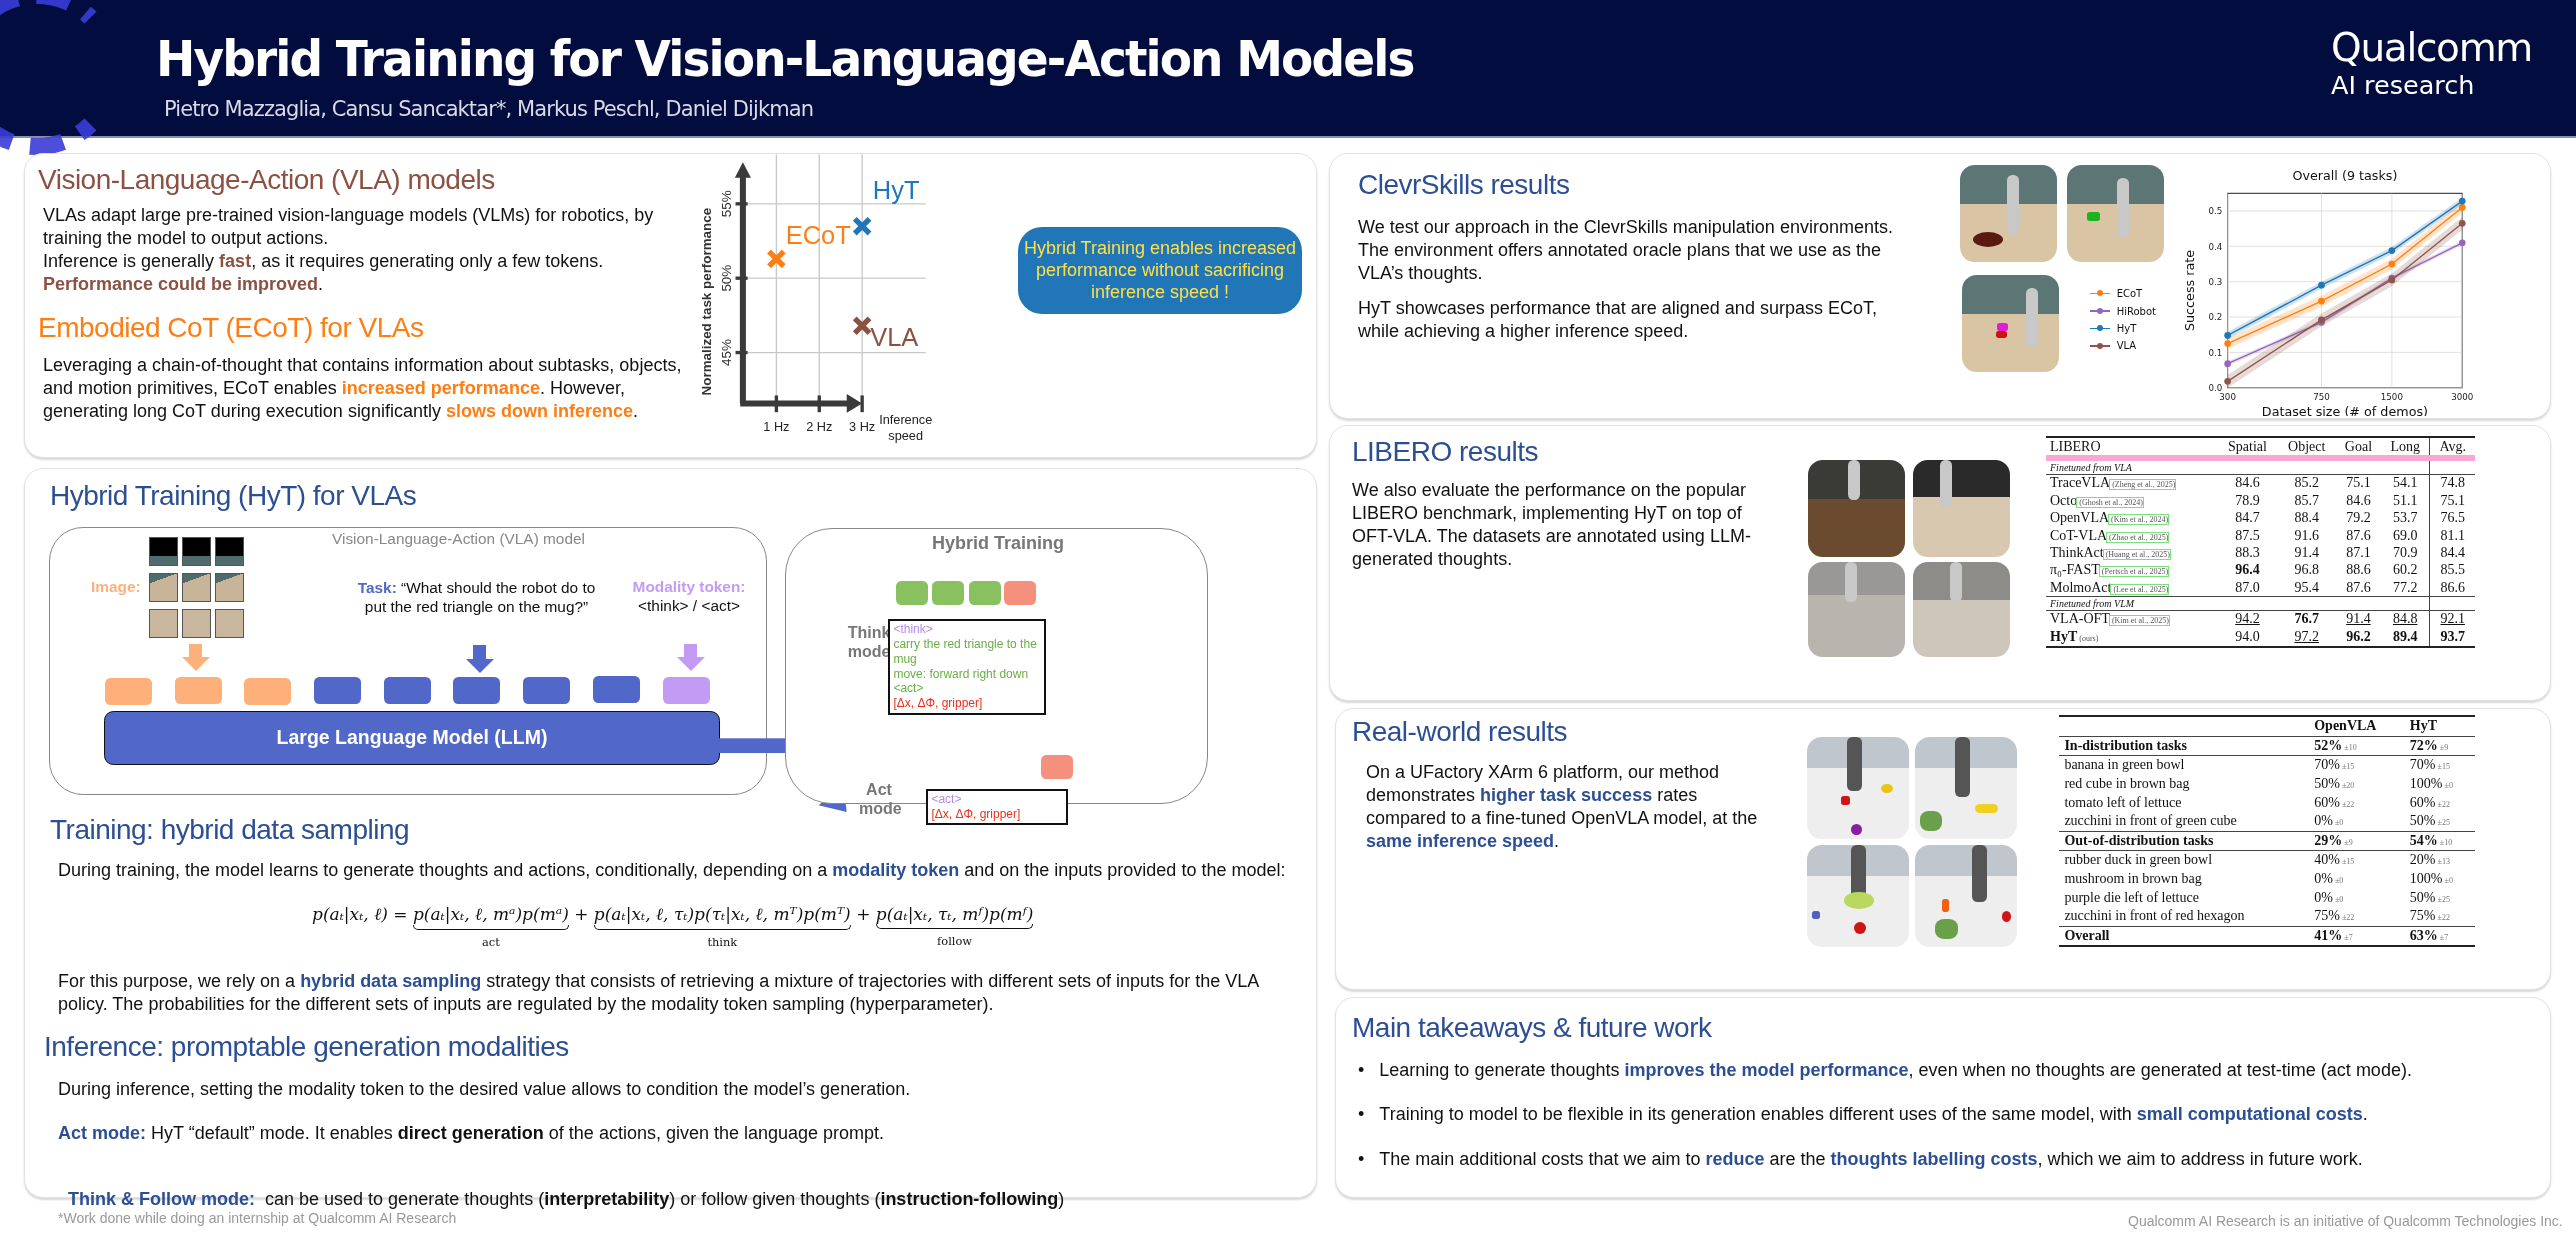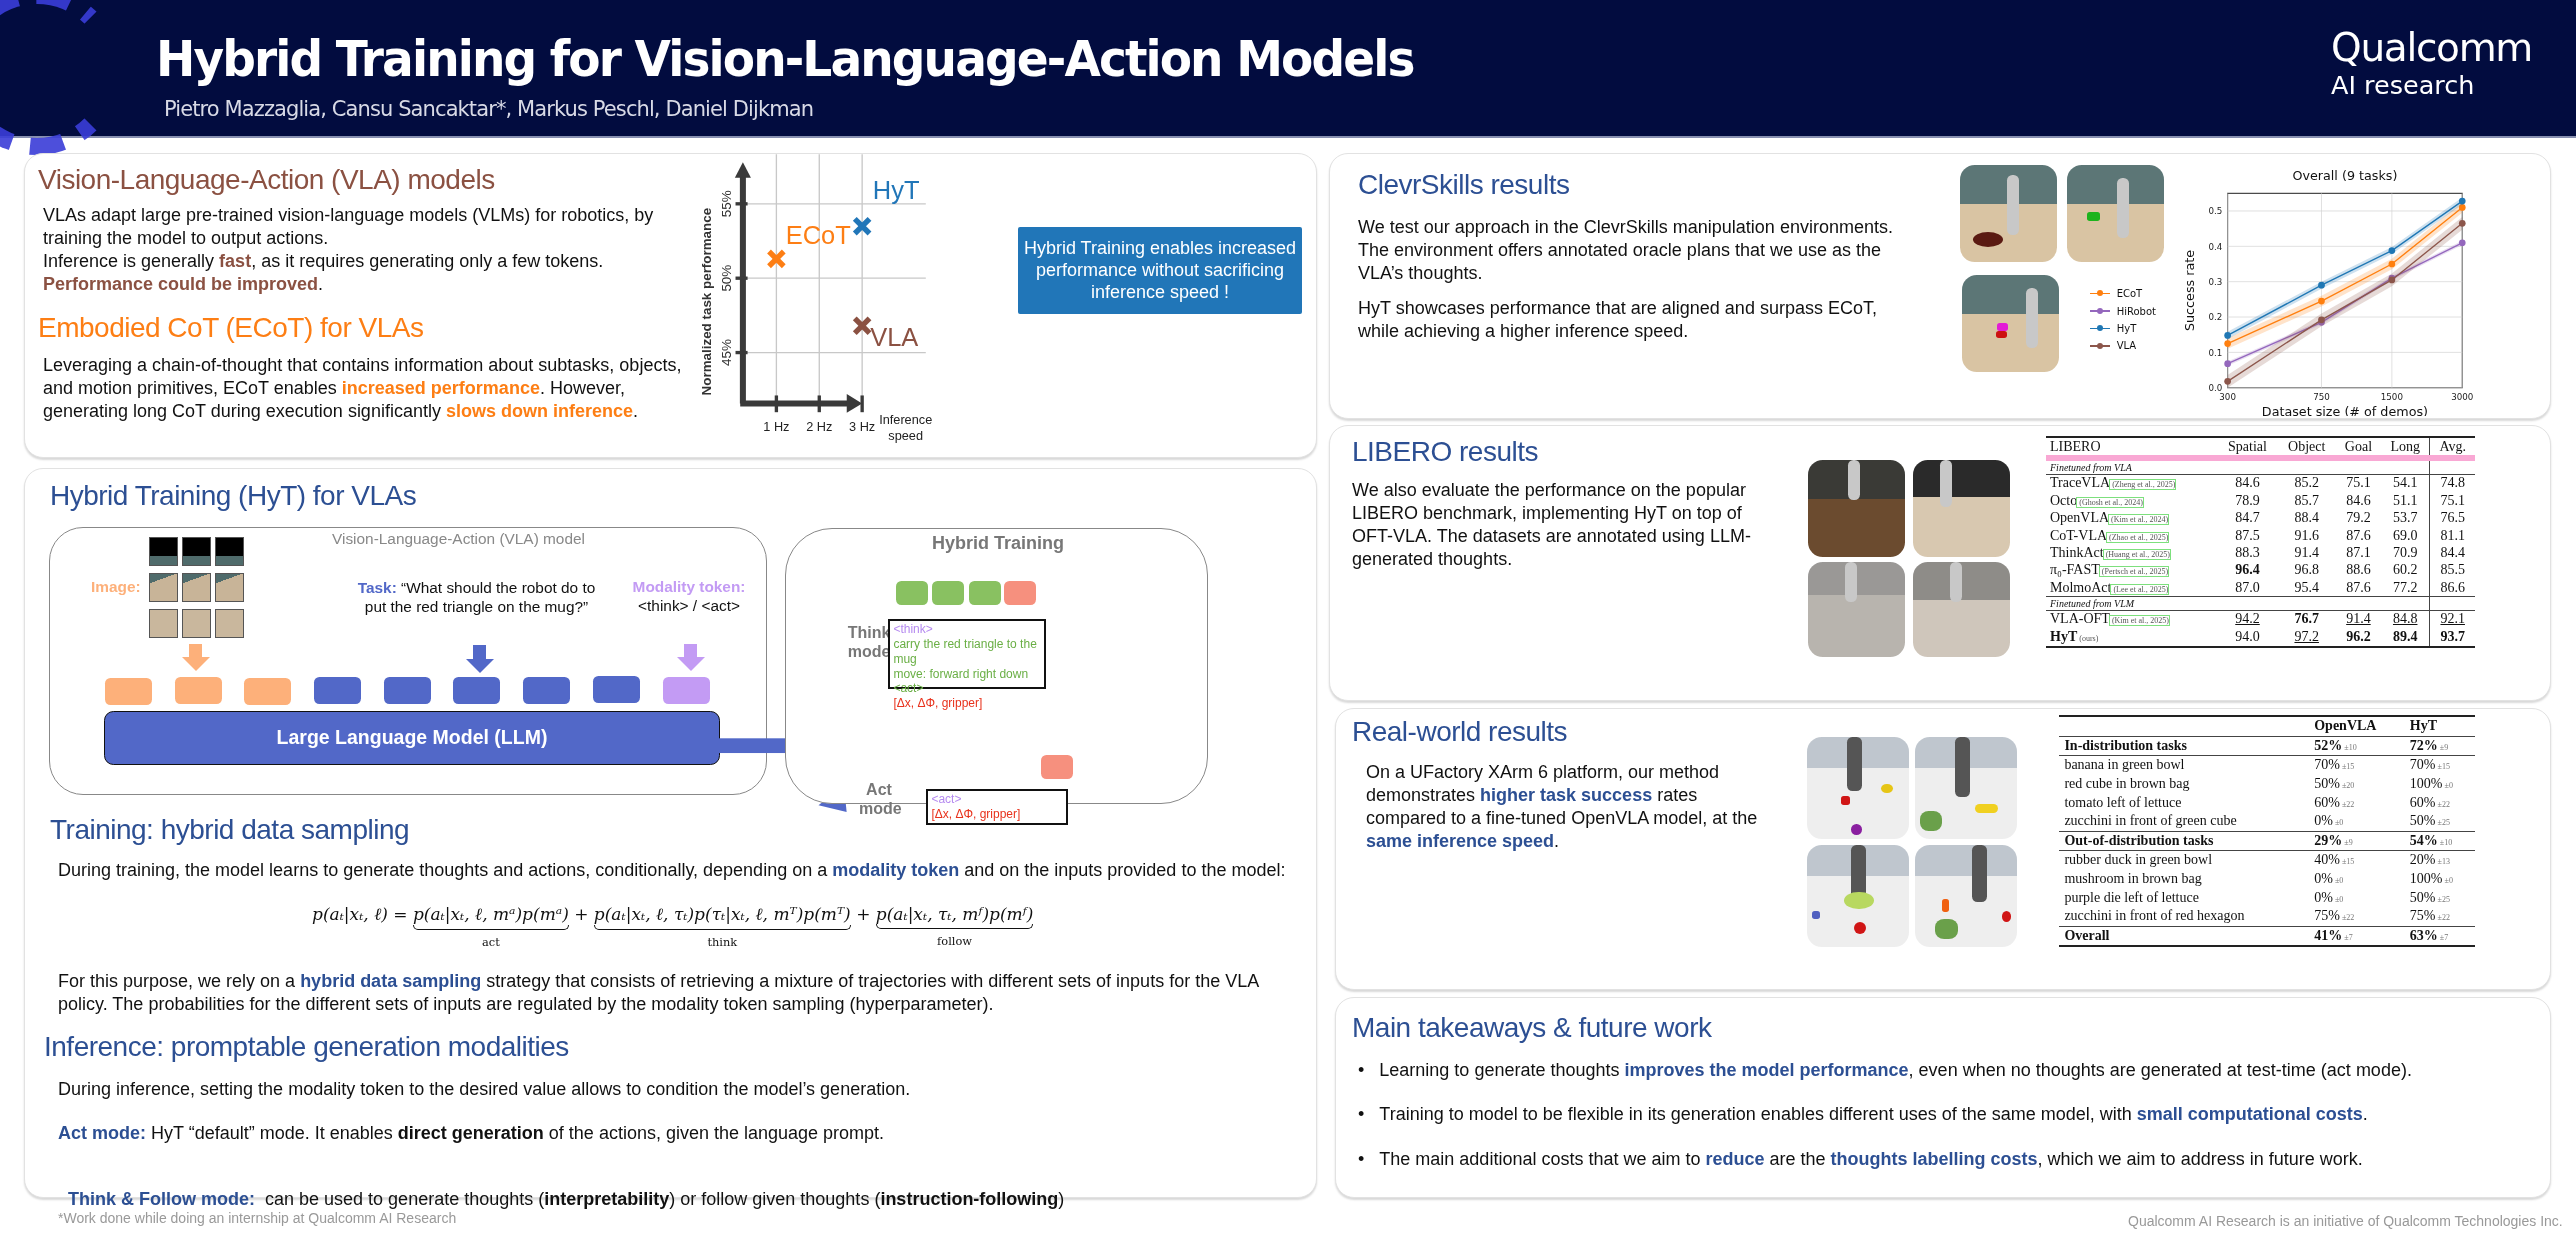--- a/index.html
+++ b/index.html
@@ -15,21 +15,21 @@
 
 .panel{position:absolute;border:1.3px solid #e2e2e2;border-radius:19px;background:#fff;box-shadow:0 2px 2px #d9d9d9}
 .h2{position:absolute;font-size:28px;color:#2c4f93;letter-spacing:-0.5px}
 .txt{position:absolute;font-size:18px;line-height:23px;color:#111}
 .brown{color:#8b5142;font-weight:bold}
 .orange{color:#fd7e14;font-weight:bold}
 .blue{color:#2c4f93;font-weight:bold}
 
 
 #perf svg text{font-family:"Liberation Sans",sans-serif}
-#callout{position:absolute;left:1018px;top:227px;width:284px;height:87px;background:#2176b8;border-radius:2px;color:#ffffff;font-size:18px;line-height:22px;text-align:center;padding-top:10px}
+#callout{position:absolute;left:1018px;top:227px;width:284px;height:87px;background:#2176b8;border-radius:24px;color:#fde047;font-size:18px;line-height:22px;text-align:center;padding-top:10px}
 
 
 .rbox{position:absolute;border:1.3px solid #888;border-radius:34px;background:#fff}
 .tok{position:absolute;width:47px;height:27px;border-radius:5.4px}
 .tok.or{background:#fdb07a}.tok.bl{background:#5268c8}.tok.pu{background:#c39bf4}.tok.gr{background:#89c161}.tok.rd{background:#f6907e}
 .arrowdown{position:absolute;width:0;height:0}
 #llm{position:absolute;left:104px;top:711px;width:616px;height:54px;background:#5268c8;border:1.3px solid #111;border-radius:9.4px;color:#fff;font-weight:bold;font-size:19.5px;text-align:center;line-height:51px}
 .codebox{position:absolute;border:2px solid #111;background:#fff;font-size:12px;line-height:14.8px;padding:1.3px 3.4px}
 .pu-t{color:#b58af0}.gr-t{color:#6aaf45}.rd-t{color:#e8321c}
 .mode{position:absolute;font-weight:bold;font-size:16px;color:#777;text-align:center;line-height:19px}
@@ -189,21 +189,21 @@
   <polygon points="150,190 192,200 188,160" fill="#5268c8"></polygon>
 </svg>
 
 <div class="rbox" style="left:785px;top:528px;width:423px;height:276px;border-radius:47px;"></div>
 <div class="abs" style="left:932px;top:533px;font-size:18px;font-weight:bold;color:#777;">Hybrid Training</div>
 <div class="tok gr" style="left:896px;top:581px;width:32px;height:24px;"></div>
 <div class="tok gr" style="left:932px;top:581px;width:32px;height:24px;"></div>
 <div class="tok gr" style="left:969px;top:581px;width:32px;height:24px;"></div>
 <div class="tok rd" style="left:1004px;top:581px;width:32px;height:24px;"></div>
 <div class="mode" style="left:839px;top:607px;width:60px;margin-top:16px;">Think mode</div>
-<div class="codebox" style="left:888px;top:619px;width:158px;height:70px;">
+<div class="codebox" style="left:888px;top:619px;width:158px;height:96px;">
   <div class="pu-t">&lt;think&gt;</div>
   <div class="gr-t">carry the red triangle to the mug</div>
   <div class="gr-t">move: forward right down</div>
   <div class="gr-t">&lt;act&gt;</div>
   <div class="rd-t">[Δx, ΔΦ, gripper]</div>
 </div>
 <div class="tok rd" style="left:1041px;top:755px;width:32px;height:24px;"></div>
 <div class="mode" style="left:859px;top:780px;width:40px;">Act mode</div>
 <div class="codebox" style="left:926px;top:789px;width:142px;height:36px;">
   <div class="pu-t">&lt;act&gt;</div>

